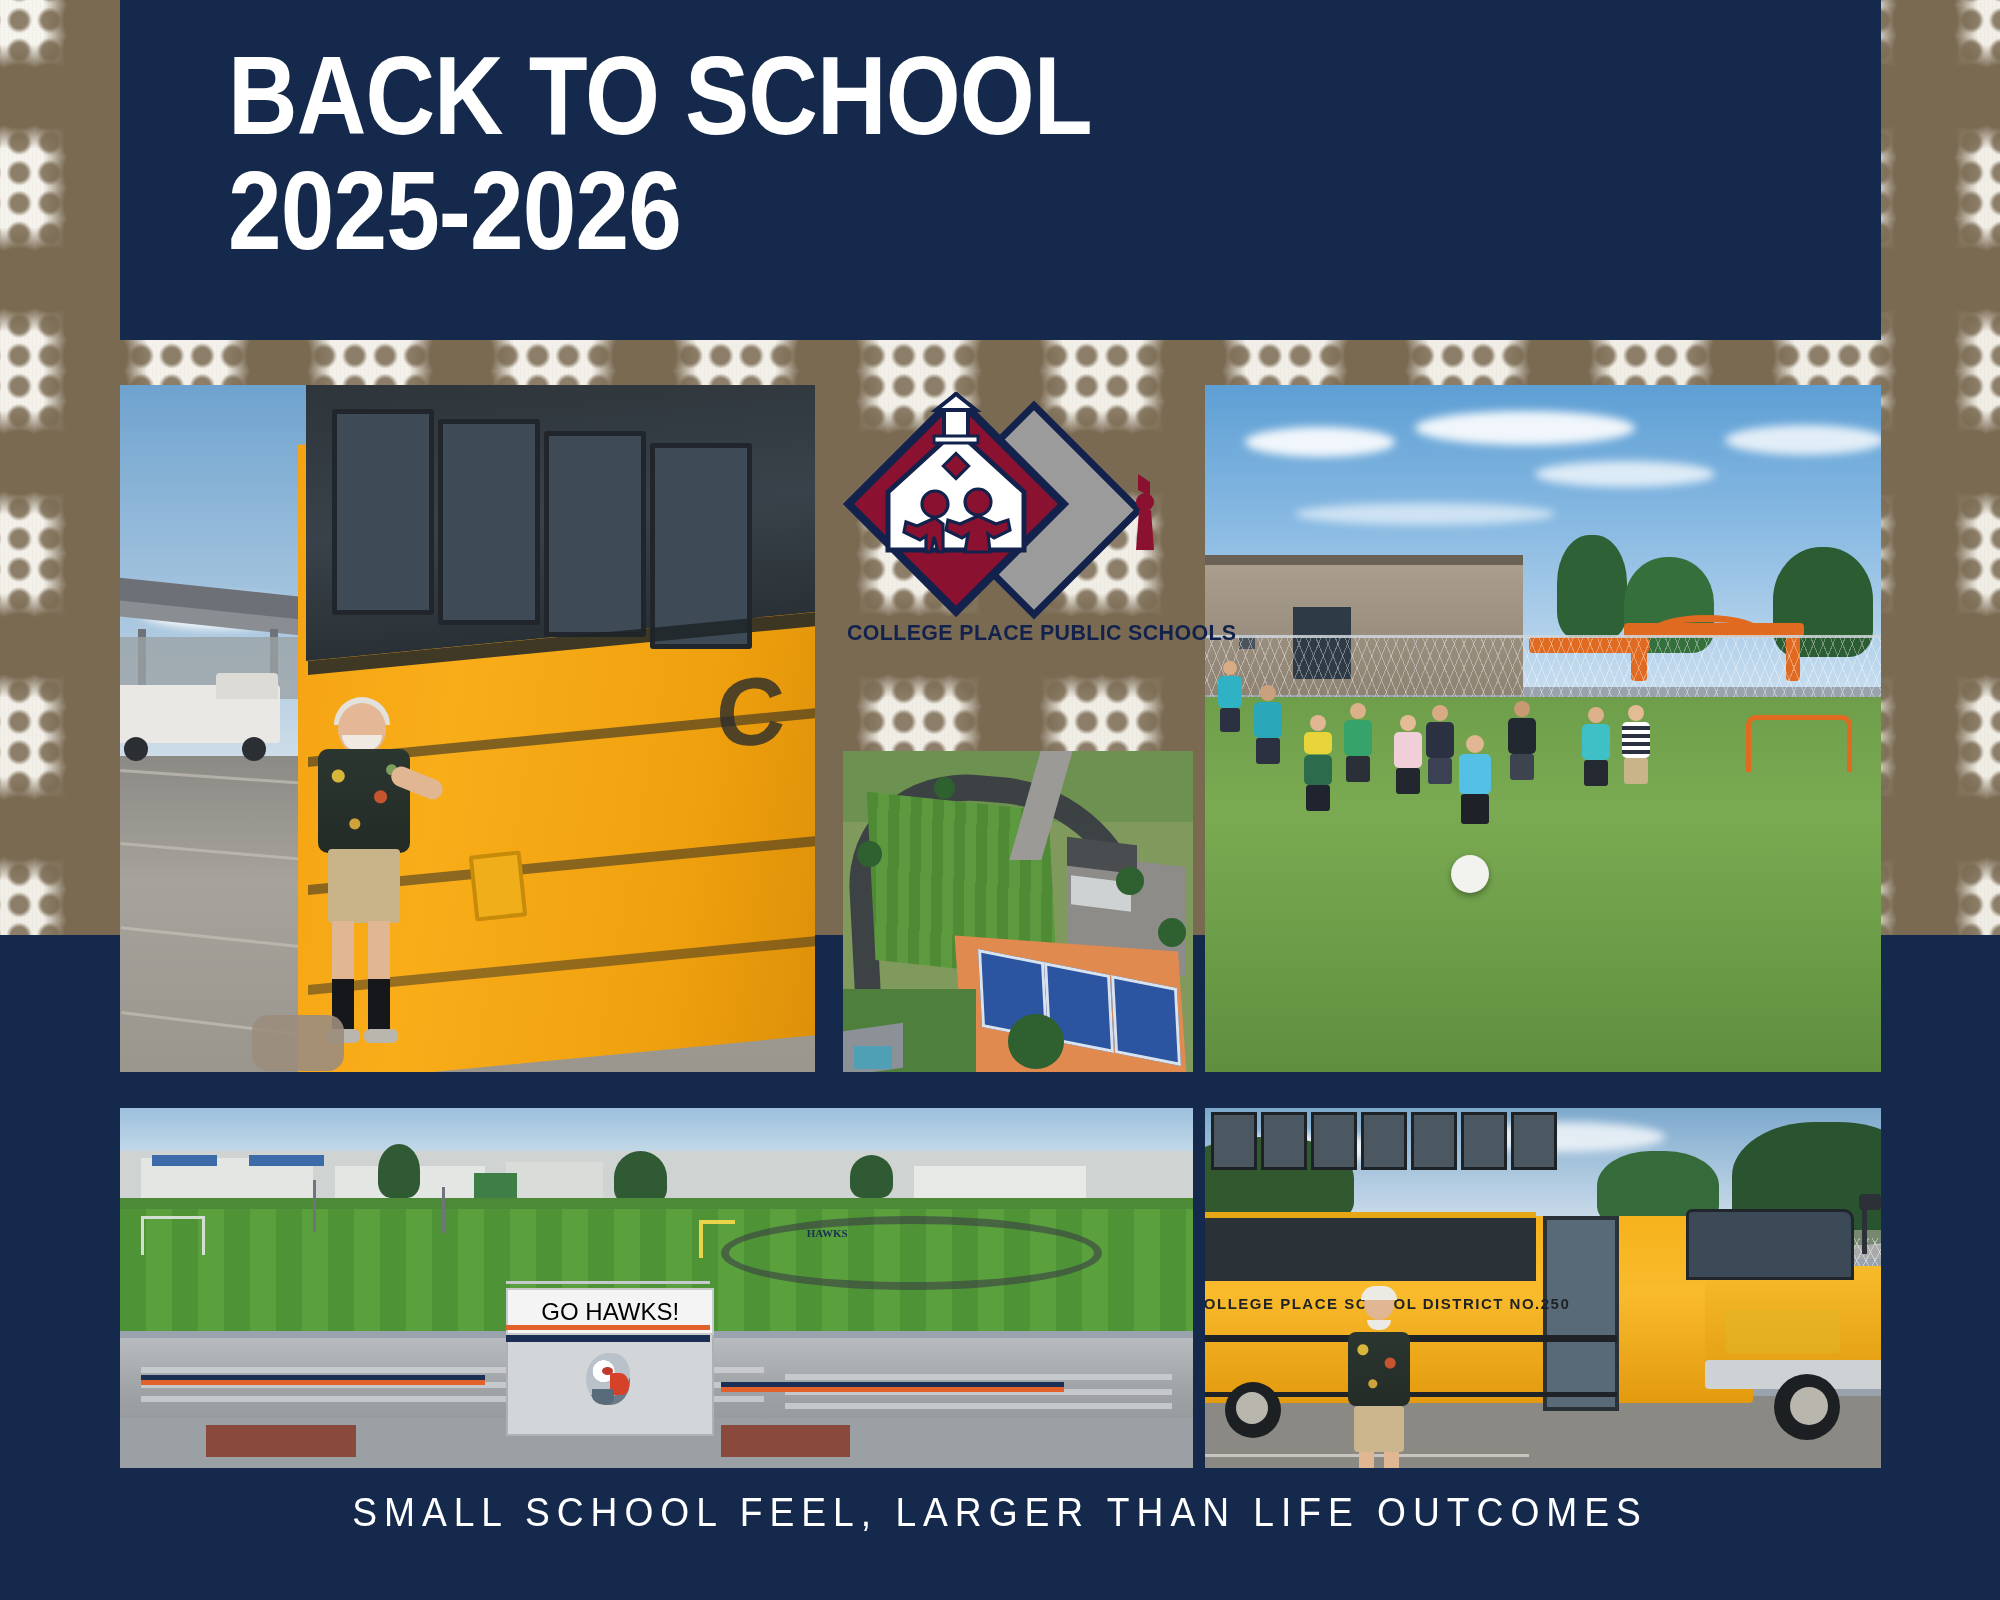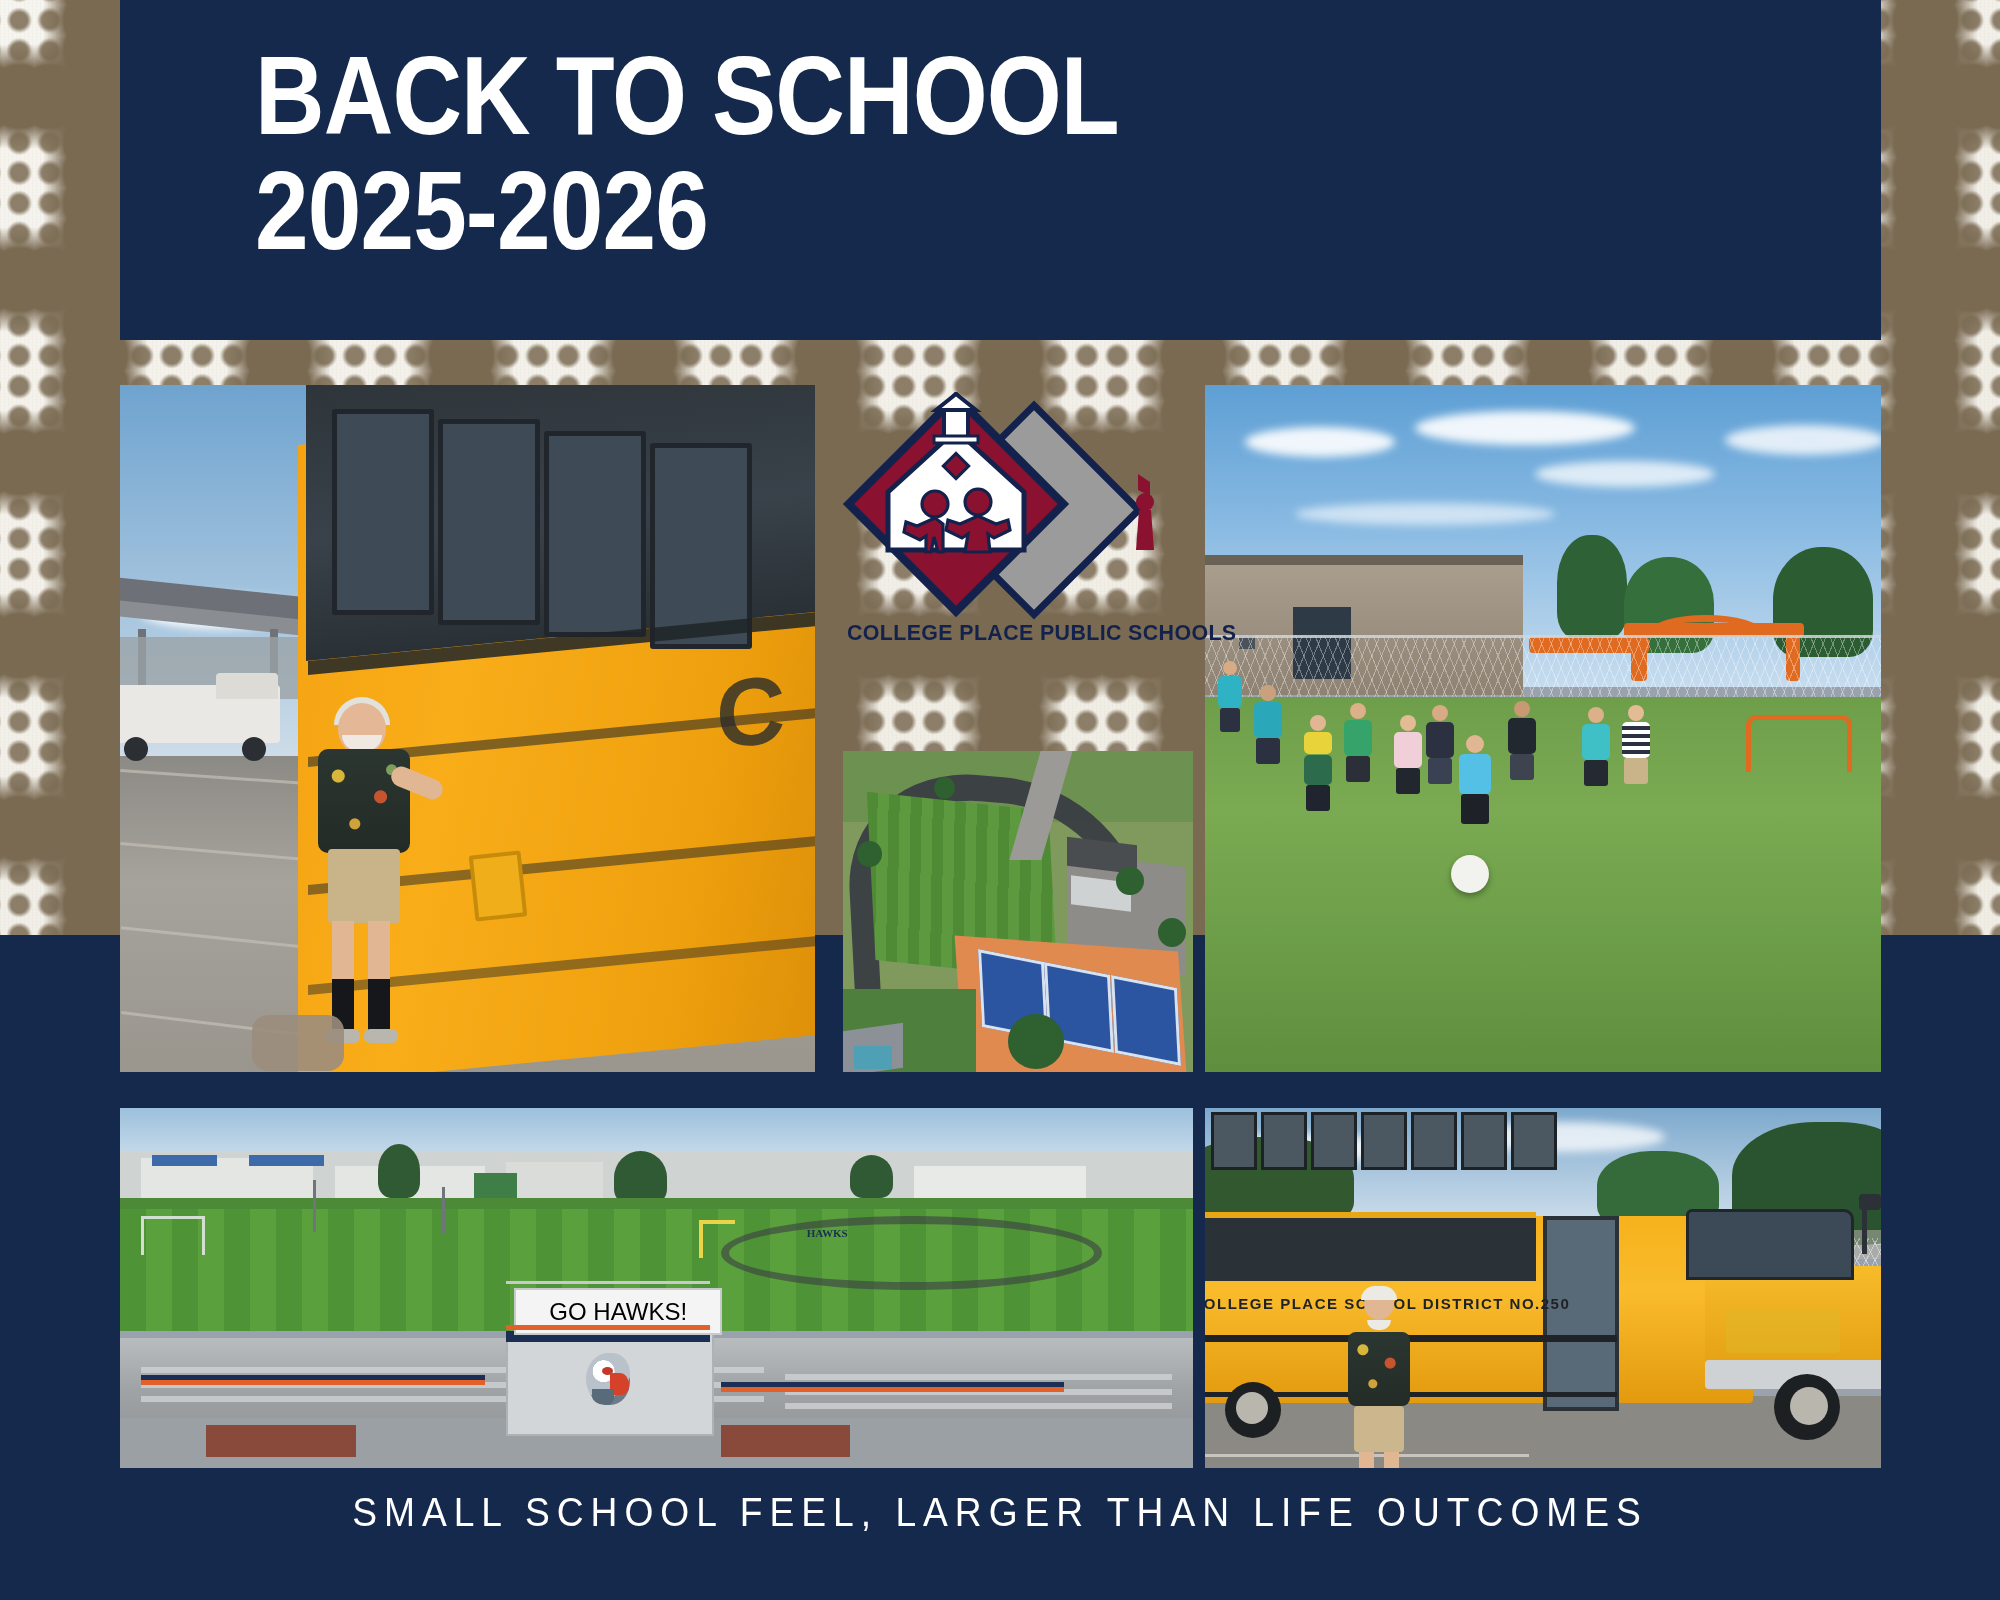--- a/index.html
+++ b/index.html
@@ -58,21 +58,20 @@
   .navy-footer{
     position:absolute;left:0;top:935px;width:2000px;height:665px;
     background:#14294b;
   }
 
   
   .title-wrap{
     position:absolute;left:228px;top:42px;width:1500px;
     color:#ffffff;
     z-index:6;
-    margin-left:27px;
   }
   .title-line{
     font-family:"Liberation Sans", sans-serif;
     font-weight:700;
     font-size:104px;
     line-height:.97;
     letter-spacing:-1px;
     transform:scaleX(.86);
     transform-origin:left center;
     white-space:nowrap;
@@ -452,21 +451,21 @@
     <div style="position:absolute;left:56%;top:88%;width:12%;height:9%;background:#8a4a3b;"></div>
 
     <div class="st-bar" style="left:2%;top:75%;width:32%;"></div>
     <div class="st-bar navy" style="left:2%;top:74.2%;width:32%;"></div>
 
     <div class="st-bar" style="left:56%;top:77%;width:32%;"></div>
     <div class="st-bar navy" style="left:56%;top:76.2%;width:32%;"></div>
 
     <div class="st-box" style="left:36%;top:62%;width:19%;height:28%;"></div>
     <div style="position:absolute;left:36%;top:62%;width:19%;height:3%;background:#1b2f55;"></div>
-    <div class="st-boxtop" style="left:36%;top:50%;width:19%;height:12%;margin-left:8px;">
+    <div class="st-boxtop" style="left:36%;top:50%;width:19%;height:12%;">
       <span class="bnr-txt" style="font-size:24px;">GO HAWKS!</span>
     </div>
     <div class="st-bar" style="left:36%;top:60.4%;width:19%;height:5px;"></div>
     <div style="position:absolute;left:36%;top:48%;width:19%;height:3px;background:#c6cacc;"></div>
 
     <div style="position:absolute;left:43.4%;top:68%;width:46px;height:54px;">
       <div class="hawk" style="left:0;top:0;width:44px;height:52px;"></div>
       <div class="hawk-eye" style="left:16px;top:14px;width:11px;height:8px;"></div>
       <div class="hawk-beak" style="left:24px;top:20px;width:19px;height:22px;"></div>
       <div style="position:absolute;left:6px;top:36px;width:22px;height:16px;background:#586b7a;border-radius:0 0 40% 60%;"></div>

